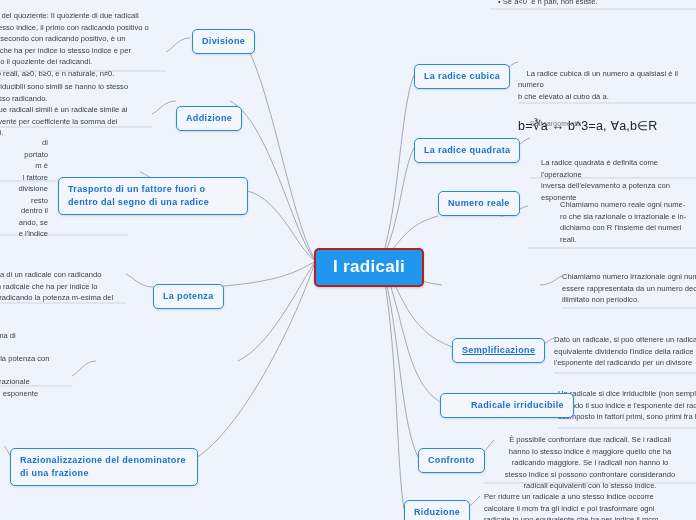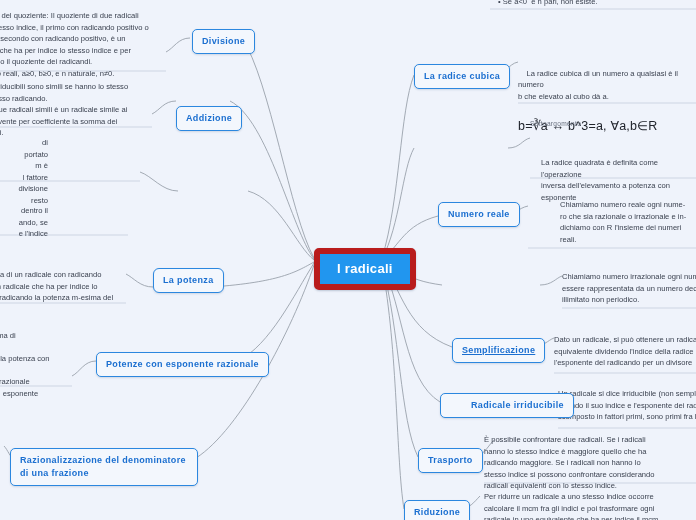--- a/index.html
+++ b/index.html
@@ -11,24 +11,24 @@
     position:relative;
   }
   #canvas { position:absolute; inset:0; width:696px; height:520px; }
   #edges { position:absolute; left:0; top:0; width:696px; height:520px; pointer-events:none; }
 
   
   .central {
     position:absolute; left:314px; top:248px;
     padding:7px 17px 8px 17px;
     background:#2196ef;
-    border:6px solid #b91c1c;
+    border:2px solid #b91c1c;
     border-radius:5px;
     color:#ffffff;
-    font-size:13px; font-weight:bold;
+    font-size:17px; font-weight:bold;
     letter-spacing:0.3px;
     white-space:nowrap;
     box-shadow:0 1px 2px rgba(40,70,110,.25);
     z-index:6;
   }
 
   
   .node {
     position:absolute;
     background:#f3f7fd;
@@ -137,46 +137,47 @@
 
   <div class="note right" style="left:498px; top:-4px; width:198px;">• Se a&lt;0  e n pari, non esiste.</div>
 
   <div class="node nowrap" style="left:414px; top:64px;">La radice cubica</div>
   <div class="note right" style="left:518px; top:56px; width:178px;">
     <span>La radice cubica di un numero a qualsiasi è il numero
 b che elevato al cubo dà a.</span>
     <span class="formula">b=∛a ↔ b^3=a, ∀a,b∈R</span>
   </div>
 
+  <div class="node nowrap" style="left:414px; top:138px;">La radice quadrata</div>
   <div class="sublabel" style="left:530px; top:120px;">Sottoargomento</div>
   <div class="note right" style="left:541px; top:145px; width:155px;margin-top:12px;">La radice quadrata è definita come l'operazione
 inversa dell'elevamento a potenza con esponente</div>
 
-  <div class="node nowrap" style="left:438px; top:202px;">Numero reale</div>
+  <div class="node nowrap" style="left:438px; top:191px;">Numero reale</div>
   <div class="note right" style="left:560px; top:199px; width:136px;">Chiamiamo numero reale ogni nume-
 ro che sia razionale o irrazionale e in-
 dichiamo con R l'insieme dei numeri
 reali.</div>
 
   <div class="note right" style="left:562px; top:271px; width:140px;">Chiamiamo numero irrazionale ogni num
 essere rappresentata da un numero deci
 illimitato non periodico.</div>
 
   <div class="node nowrap" style="left:452px; top:338px;text-decoration:underline;">Semplificazione</div>
   <div class="note right" style="left:554px; top:334px; width:146px;">Dato un radicale, si può ottenere un radica
 equivalente dividendo l'indice della radice
 l'esponente del radicando per un divisore </div>
 
   <div class="node nowrap" style="left:440px; top:393px;padding-left:30px;">Radicale irriducibile</div>
   <div class="note right" style="left:558px; top:388px; width:142px;">Un radicale si dice irriducibile (non sempli
 quando il suo indice e l'esponente dei radi
 scomposto in fattori primi, sono primi fra l</div>
 
-  <div class="node nowrap" style="left:418px; top:448px;">Trasporto</div>
-  <div class="note right" style="left:484px; top:434px; width:212px;">È possibile confrontare due radicali. Se i radicali
+  <div class="node nowrap" style="left:418px; top:448px;">Confronto</div>
+  <div class="note right" style="left:484px; top:434px; width:212px;text-align:center;">È possibile confrontare due radicali. Se i radicali
 hanno lo stesso indice è maggiore quello che ha
 radicando maggiore. Se i radicali non hanno lo
 stesso indice si possono confrontare considerando
 radicali equivalenti con lo stesso indice.</div>
 
   <div class="node nowrap" style="left:404px; top:500px;">Riduzione</div>
   <div class="note right" style="left:484px; top:491px; width:212px;">Per ridurre un radicale a uno stesso indice occorre
 calcolare il mcm fra gli indici e poi trasformare ogni
 radicale in uno equivalente che ha per indice il mcm</div>
 
@@ -188,36 +189,36 @@
 icando il quoziente dei radicandi.
  a e b reali, a≥0, b≥0, e n naturale, n≠0.</div>
 
   <div class="node nowrap" style="left:176px; top:92px;margin-top:14px;">Addizione</div>
   <div class="note left" style="left:-20px; top:81px; width:172px;">cali irriducibili sono simili se hanno lo stesso
 lo stesso radicando.
 a di due radicali simili è un radicale simile ai
 lati, avente per coefficiente la somma dei
 ficienti.</div>
 
+  <div class="node wide" style="left:58px; top:177px; --w:190px;">Trasporto di un fattore fuori o dentro dal segno di una radice</div>
   <div class="note left" style="left:-10px; top:137px; width:58px; text-align:right;"> di
 portato
  m è
 l fattore
 divisione
 resto</div>
   <div class="note left" style="left:-14px; top:205px; width:62px; text-align:right;">dentro il
 ando, se
 e l'indice</div>
 
-  <div class="node nowrap" style="left:153px; top:268px;border-radius:6px;">La potenza</div>
+  <div class="node nowrap" style="left:153px; top:284px;">La potenza</div>
   <div class="note left" style="left:-16px; top:269px; width:142px;">esima di un radicale con radicando
  è un radicale che ha per indice lo
  per radicando la potenza m-esima del</div>
 
-  <div class="node nowrap" style="left:96px; top:352px;">Potenze con esponente razionale</div>
   <div class="note left" style="left:-18px; top:330px; width:90px;">o forma di
 
 ale alla potenza con
 ≠0.
 ente razionale
 e con esponente</div>
 
   <div class="node wide" style="left:10px; top:448px; --w:188px;">Razionalizzazione del denominatore di una frazione</div>
 
 </div>

